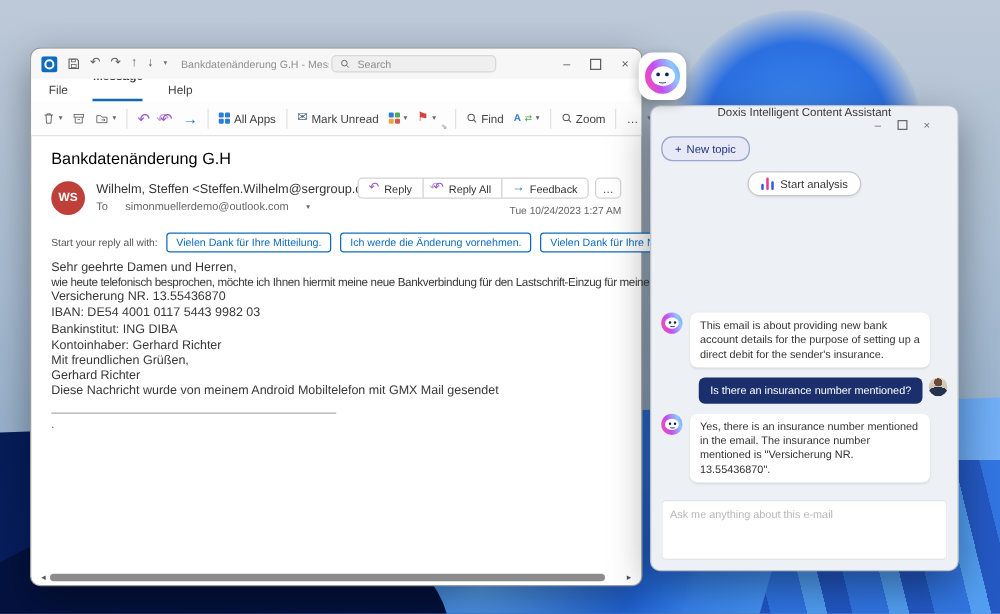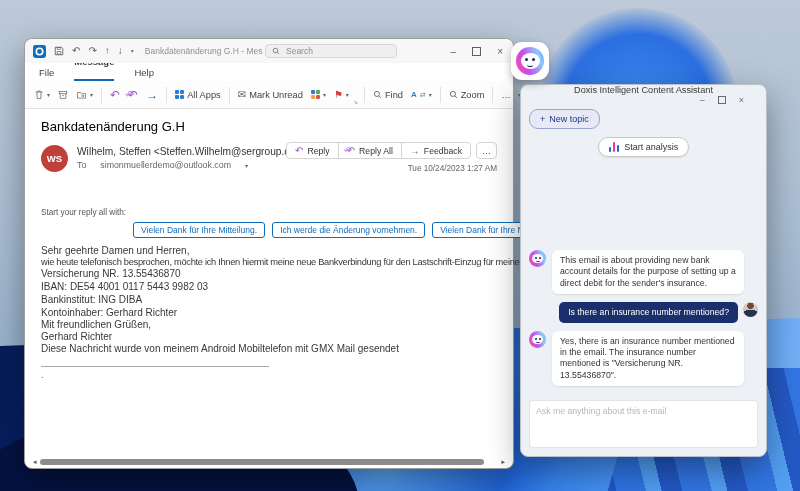--- a/index.html
+++ b/index.html
@@ -71,21 +71,21 @@
   .sbtn+.sbtn{margin-left:-1px;}
   .sbtn:first-child{border-radius:4px 0 0 4px;}
   .sbtn:last-child{border-radius:0 4px 4px 0;}
   .sbtn .ic{font-size:10px;line-height:1;}
   .morebtn{border:1px solid #d4d4d4;background:#fff;border-radius:4px;font-size:9px;color:#444;
     height:17px;display:flex;align-items:center;padding:0 5px;box-sizing:border-box;}
   .stamp{position:absolute;right:0;top:22px;font-size:8.2px;color:#666;}
   .sugg{display:flex;align-items:center;gap:7px;margin:4px 16px 0;}
   .sugg-label{font-size:8.2px;color:#555;white-space:nowrap;}
   .sugg-btn{border:1px solid #0f6cbd;color:#0f6cbd;background:#fff;border-radius:3px;font-size:8.5px;
-    padding:2px 7px;white-space:nowrap;margin-top:36px;}
+    padding:2px 7px;white-space:nowrap;}
   .feedback{display:flex;align-items:center;gap:3px;color:#0f6cbd;font-size:8.5px;margin-left:2px;}
   .info-ic{width:9px;height:9px;border:1px solid #0f6cbd;border-radius:50%;font-size:6.5px;
     display:flex;align-items:center;justify-content:center;flex:none;}
   
   .mailtext{margin:7px 16px 0;font-size:10px;color:#383838;line-height:1.2;}
   .mailtext p{margin:0;}
   .p-greet{margin-bottom:10px;}
   .p-intro{margin-bottom:18px;font-size:9.3px;letter-spacing:-0.3px;white-space:nowrap;}
   .bankblock p{line-height:1.28;}
   .p-close{margin-top:12px;}

